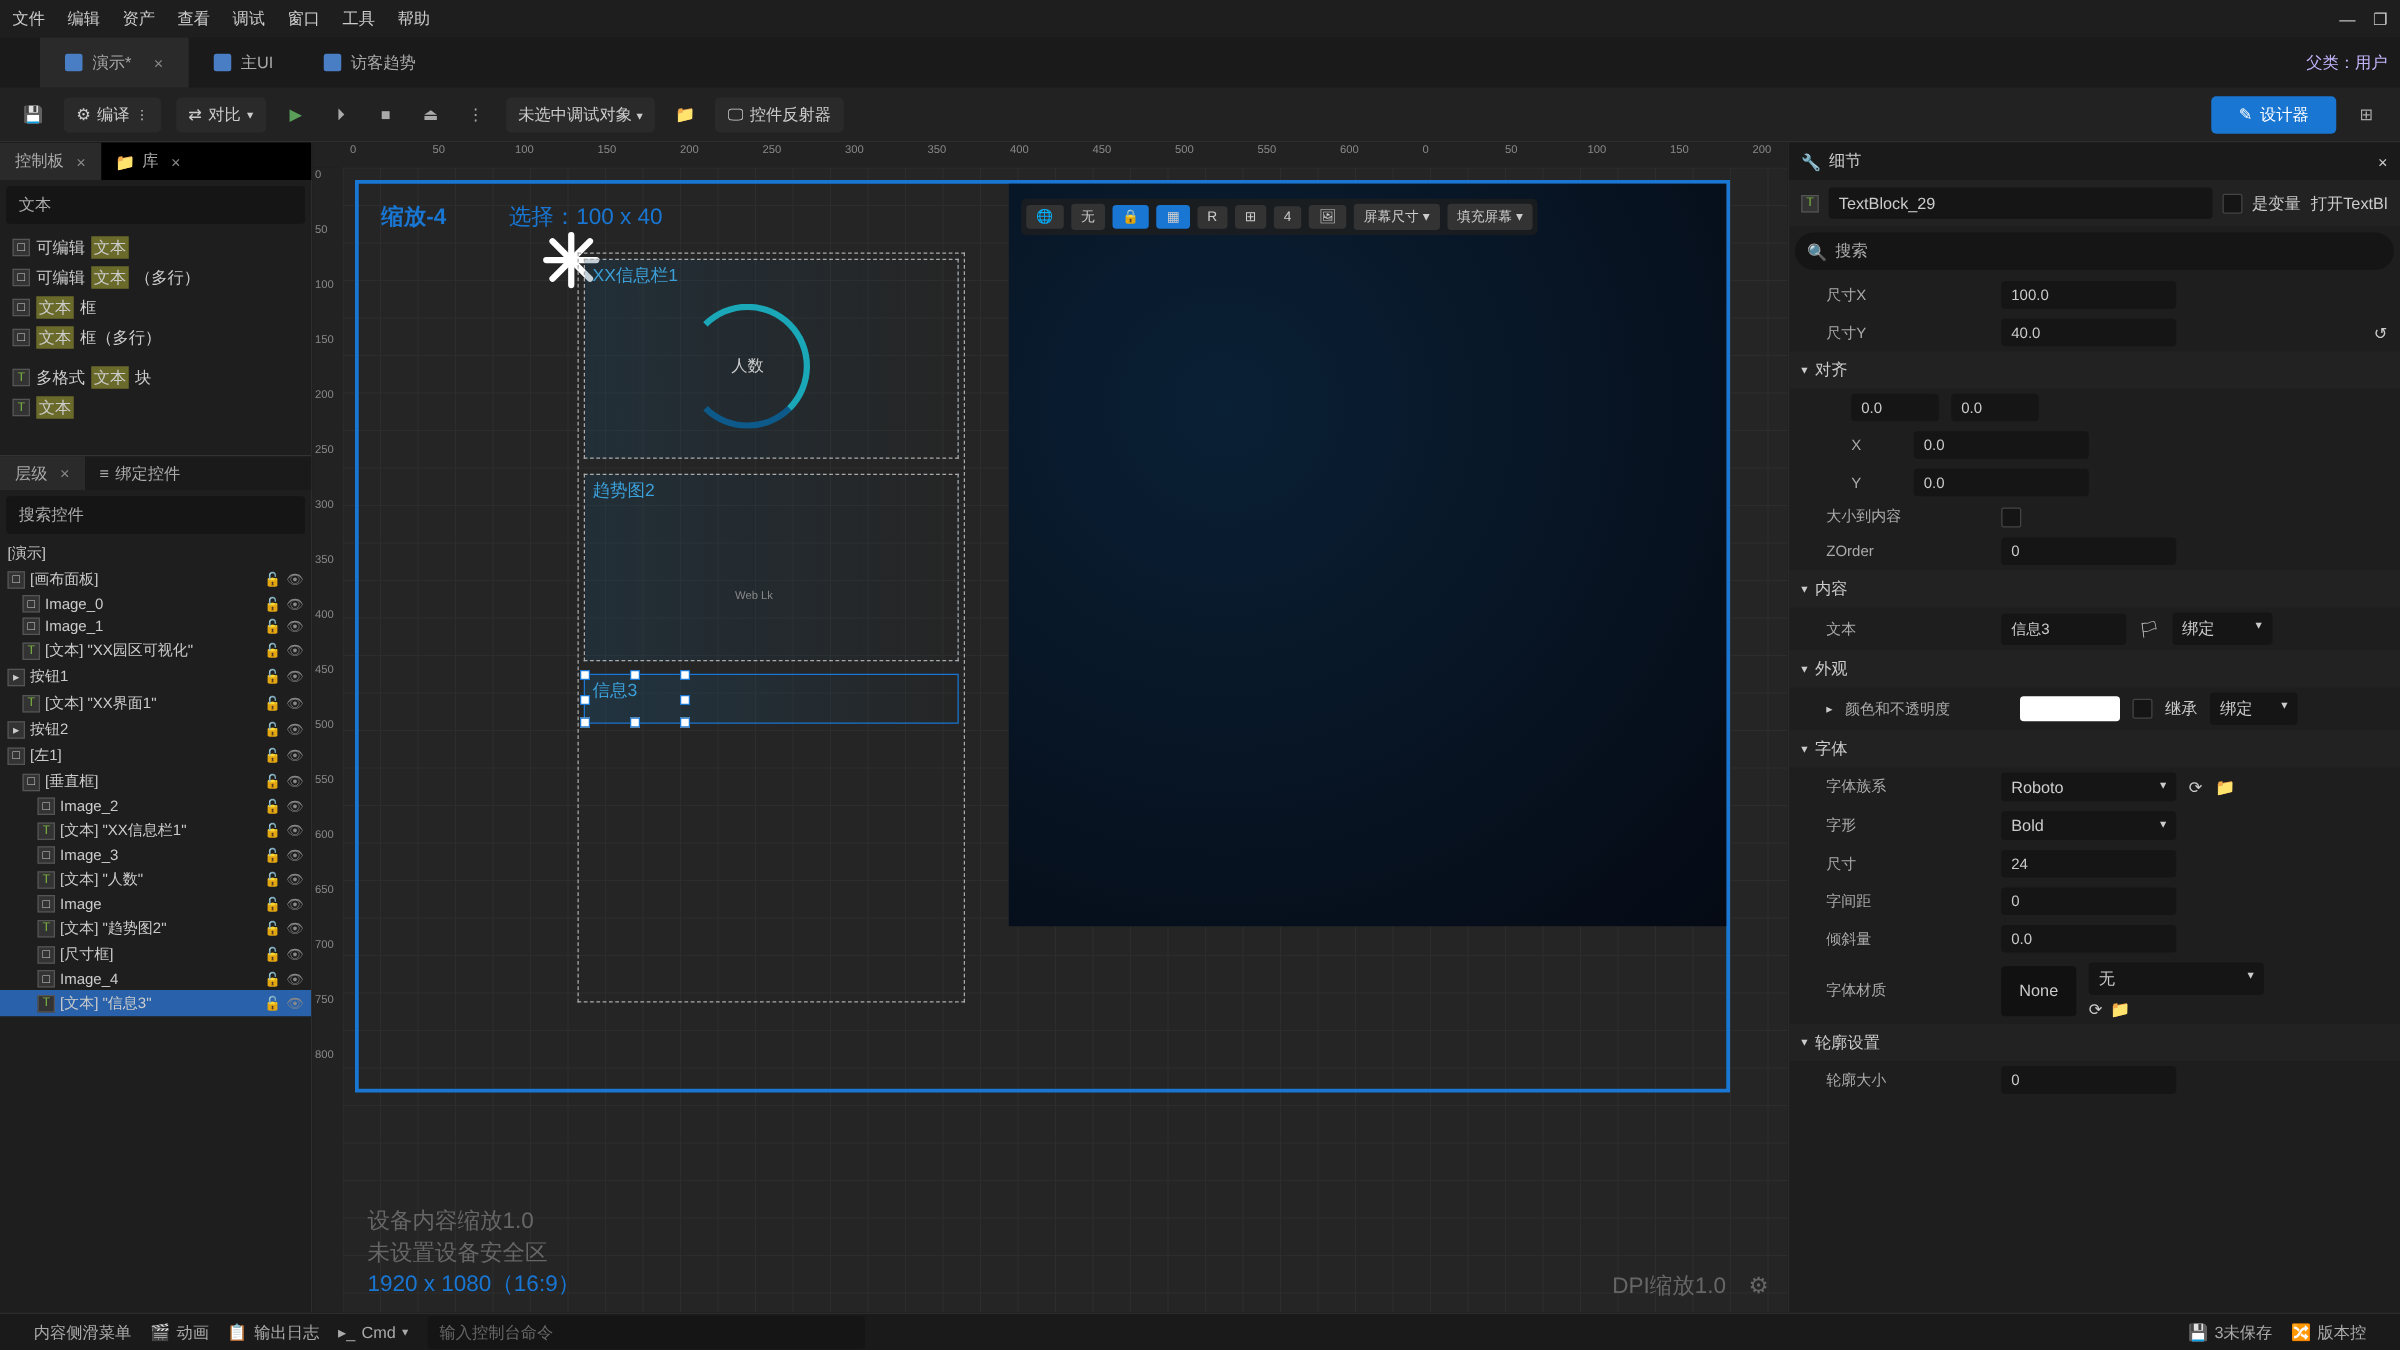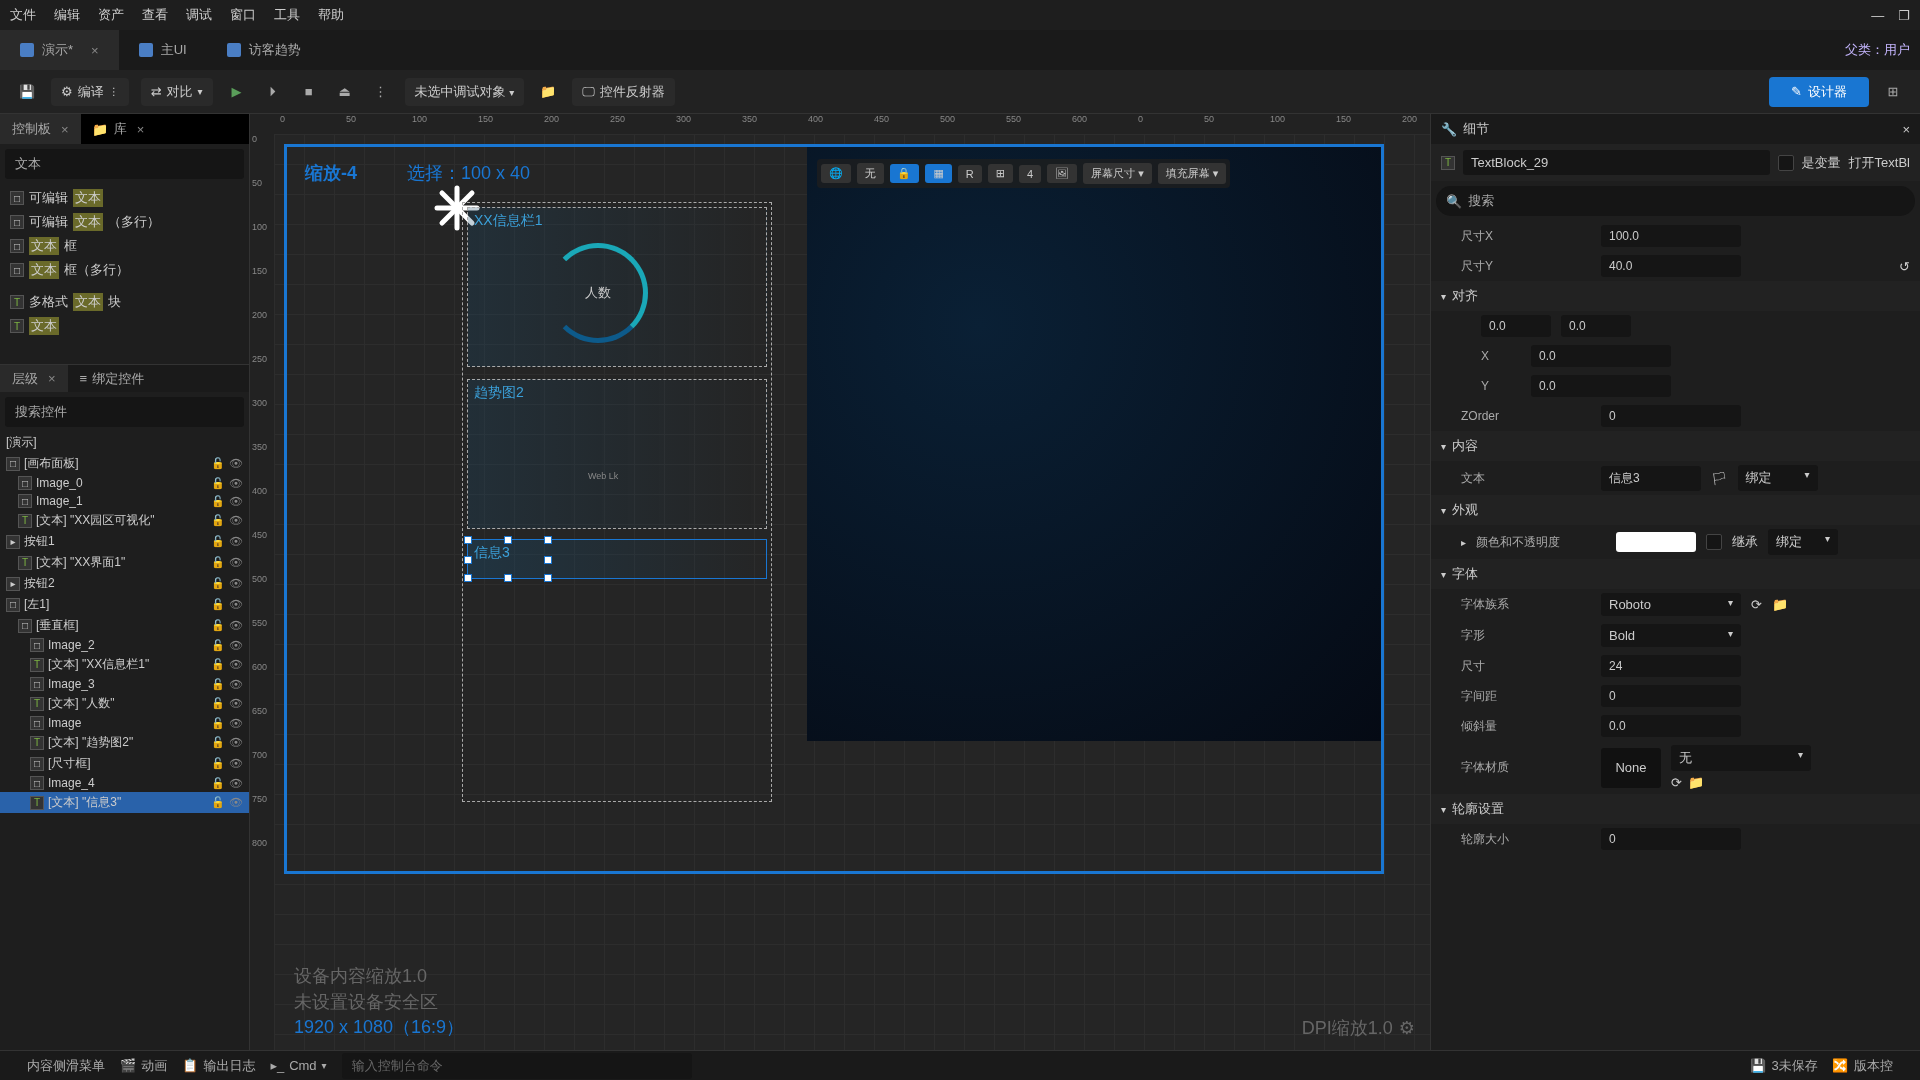--- a/index.html
+++ b/index.html
@@ -4,21 +4,21 @@
 <style>
 * { margin: 0; padding: 0; box-sizing: border-box; font-family: sans-serif; }
 body { background: #1a1a1a; color: #ccc; overflow: hidden; width: 1920px; height: 1080px; font-size: 13px; }
 
 
 .menubar { height: 30px; background: #1e1e1e; display: flex; align-items: center; padding: 0 10px; gap: 18px; }
 .menubar span { color: #ccc; cursor: pointer; }
 .window-controls { margin-left: auto; display: flex; gap: 14px; }
 
 
-.tabbar { height: 40px; background: #1a1a1a; display: flex; align-items: center; }
+.tabbar { height: 40px; background: #1a1a1a; display: flex; align-items: center; margin-left: 32px; }
 .tab { padding: 0 20px; height: 100%; display: flex; align-items: center; gap: 8px; color: #aaa; cursor: pointer; }
 .tab.active { background: #2a2a2a; }
 .tab-close { margin-left: 10px; color: #888; }
 .parent-label { margin-left: auto; padding-right: 10px; color: #c4b5fd; }
 .tab-icon { width: 14px; height: 14px; background: #4a7ec4; border-radius: 2px; }
 
 
 .toolbar { height: 44px; background: #222; display: flex; align-items: center; padding: 0 15px; gap: 12px; border-bottom: 1px solid #333; }
 .tb-btn { padding: 5px 10px; background: #2a2a2a; border-radius: 4px; color: #ccc; cursor: pointer; display: flex; align-items: center; gap: 5px; }
 .tb-icon { width: 24px; height: 24px; display: flex; align-items: center; justify-content: center; cursor: pointer; color: #aaa; }
@@ -69,21 +69,21 @@
 
 .ui-panel { position: absolute; border: 1px dashed #aaa; }
 .ui-label { position: absolute; left: 6px; top: 4px; color: #3ba0d9; font-size: 14px; font-weight: normal; }
 .asterisk { position: absolute; left: 145px; top: 36px; width: 50px; height: 50px; color: white; }
 .circle-gauge { position: absolute; width: 100px; height: 100px; border-radius: 50%; border: 5px solid transparent; border-top-color: #1aa8b8; border-right-color: #1aa8b8; border-bottom-color: #0d5a8a; display: flex; align-items: center; justify-content: center; color: #ccc; }
 
 .selected-box { position: absolute; border: 1px solid #1976d2; }
 .sel-handle { position: absolute; width: 8px; height: 8px; background: white; border: 1px solid #1976d2; }
 
 .vp-status { position: absolute; left: 20px; bottom: 10px; color: #666; font-size: 18px; line-height: 1.4; }
-.vp-dpi { position: absolute; right: 15px; bottom: 10px; color: #666; font-size: 18px; display: flex; align-items: center; gap: 6px; }
+.vp-dpi { position: absolute; right: 15px; bottom: 10px; color: #666; font-size: 18px; display: flex; align-items: center; gap: 18px; }
 
 
 .right-panel { width: 490px; background: #1e1e1e; display: flex; flex-direction: column; border-left: 1px solid #333; }
 .detail-header { display: flex; align-items: center; padding: 6px 10px; background: #1a1a1a; }
 .detail-name-row { display: flex; align-items: center; padding: 6px 10px; gap: 8px; background: #222; }
 .detail-name-input { flex: 1; background: #151515; padding: 5px 8px; border-radius: 3px; color: #ccc; }
 .detail-search { background: #151515; padding: 6px 10px; margin: 5px; border-radius: 15px; color: #aaa; display: flex; align-items: center; gap: 6px; }
 .detail-body { flex: 1; overflow-y: auto; }
 .detail-section-hdr { padding: 6px 10px; background: #222; color: #ccc; display: flex; align-items: center; gap: 6px; cursor: pointer; }
 .detail-row { display: flex; align-items: center; padding: 4px 10px 4px 30px; gap: 10px; }
@@ -524,20 +524,24 @@
         </div>
       <div class="detail-row" style="padding-left:50px">
           <div class="detail-label" style="width:40px">X</div>
           <div class="detail-input">0.0</div>
         </div>
       <div class="detail-row" style="padding-left:50px">
           <div class="detail-label" style="width:40px">Y</div>
           <div class="detail-input">0.0</div>
         </div>
       <div class="detail-row">
+          <div class="detail-label">大小到内容</div>
+          <span class="checkbox"></span>
+        </div>
+      <div class="detail-row">
           <div class="detail-label">ZOrder</div>
           <div class="detail-input">0</div>
         </div>
 
       <div class="detail-section-hdr">
           <span class="arrow">▾</span>
           <span>内容</span>
         </div>
       <div class="detail-row">
           <div class="detail-label">文本</div>

